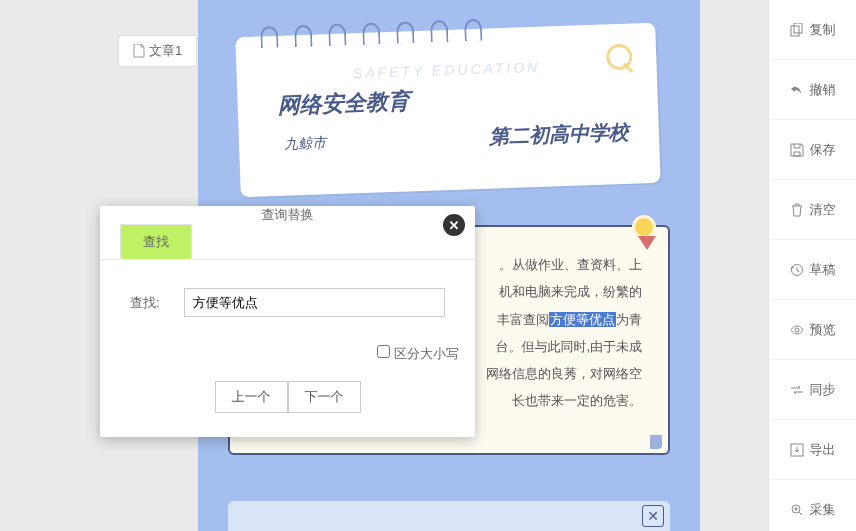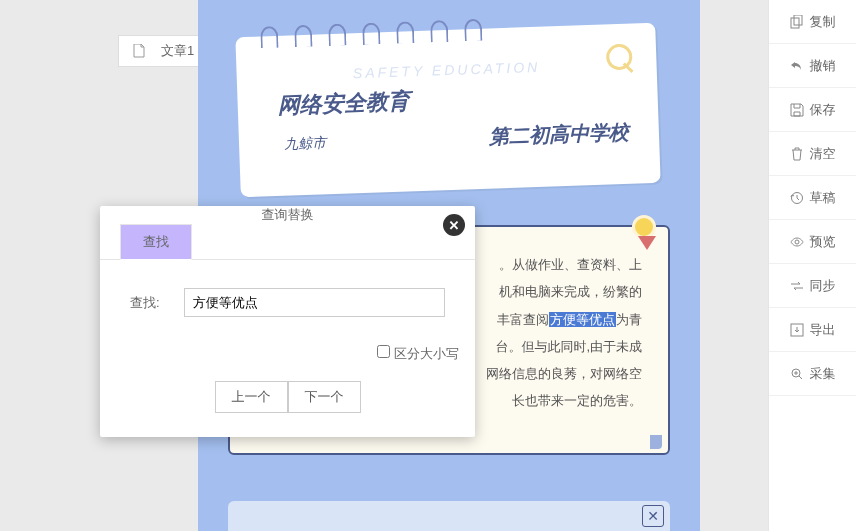--- a/index.html
+++ b/index.html
@@ -1,20 +1,20 @@
 <!DOCTYPE html>
 <html><head>
   <meta charset="utf-8">
   <style>
     * { margin: 0; padding: 0; box-sizing: border-box; }
     body { font-family: "Microsoft YaHei", sans-serif; background: #eaeaea; width: 856px; height: 531px; overflow: hidden; position: relative; font-size: 13px; color: #555; }
 
     
     .tab-container { position: absolute; left: 118px; top: 30px; }
-    .tab { display: inline-flex; align-items: center; gap: 16px; background: #fff; border: 1px solid #ddd; padding: 6px 14px; font-size: 13px; color: #666; cursor: pointer; }
+    .tab { display: inline-flex; align-items: center; gap: 4px; background: #fff; border: 1px solid #ddd; padding: 6px 14px; font-size: 13px; color: #666; cursor: pointer; }
     .new-btn { display: inline-flex; align-items: center; gap: 4px; background: #b5b5b5; color: #fff; padding: 6px 12px; margin-top: 8px; font-size: 13px; cursor: pointer; }
 
     
     .canvas { position: absolute; left: 198px; top: 0; width: 502px; height: 531px; background: #a4bfef; overflow: hidden; }
     .notepad { position: absolute; left: 40px; top: 30px; width: 420px; height: 160px; background: #fff; border-radius: 8px; transform: rotate(-2deg); box-shadow: 2px 2px 0 rgba(0,0,0,0.05); }
     .ring-holes { position: absolute; top: -10px; left: 25px; display: flex; gap: 16px; }
     .ring { width: 18px; height: 22px; border: 2px solid #7a8bc4; border-radius: 50% 50% 0 0; border-bottom: none; }
     .notepad .sub { position: absolute; top: 32px; left: 0; right: 0; text-align: center; color: #d9e2f3; font-size: 14px; letter-spacing: 3px; font-style: italic; }
     .notepad .title { position: absolute; top: 55px; left: 40px; font-size: 22px; font-style: italic; font-weight: bold; color: #4a5a8a; }
     .notepad .city { position: absolute; top: 100px; left: 45px; font-size: 14px; font-style: italic; color: #4a5a8a; }
@@ -27,30 +27,30 @@
     .ribbon { position: absolute; top: -12px; right: 12px; width: 24px; height: 24px; background: #f7d558; border-radius: 50%; border: 3px solid #fff4d6; }
     .ribbon::after { content: ""; position: absolute; top: 18px; left: 3px; border-left: 9px solid transparent; border-right: 9px solid transparent; border-top: 14px solid #d96e6e; }
     .content-card .highlight { background: #4a7ad4; color: #fff; padding: 0 1px; }
     .page-curl { position: absolute; bottom: 4px; right: 6px; width: 12px; height: 14px; background: #9db1de; border-radius: 0 0 4px 0; }
 
     .bottom-bar { position: absolute; bottom: 0; left: 30px; width: 442px; height: 30px; background: #d9e4f7; border-radius: 6px 6px 0 0; }
     .bottom-close { position: absolute; right: 6px; top: 4px; width: 22px; height: 22px; border: 1px solid #4a5a8a; border-radius: 3px; color: #4a5a8a; text-align: center; line-height: 20px; font-size: 14px; }
 
     
     .toolbar { position: absolute; right: 0; top: 0; width: 88px; background: #fff; height: 531px; border-left: 1px solid #e5e5e5; }
-    .tool-btn { height: 44px; display: flex; align-items: center; justify-content: center; gap: 6px; font-size: 13px; color: #666; border-bottom: 1px solid #f0f0f0; cursor: pointer; }
+    .tool-btn { height: 60px; display: flex; align-items: center; justify-content: center; gap: 6px; font-size: 13px; color: #666; border-bottom: 1px solid #f0f0f0; cursor: pointer; }
     .tool-btn .ico { width: 14px; height: 14px; display: inline-flex; align-items: center; justify-content: center; color: #888; }
 
     
     .dialog { position: absolute; left: 100px; top: 206px; width: 375px; background: #fff; box-shadow: 0 3px 14px rgba(0,0,0,0.25); border-radius: 2px; }
     .dialog-title { text-align: center; padding: 0 0; font-size: 13px; color: #666; position: relative; }
     .dialog-close { position: absolute; right: 10px; top: 8px; width: 22px; height: 22px; background: #333; border-radius: 50%; color: #fff; display: flex; align-items: center; justify-content: center; font-size: 13px; cursor: pointer; font-weight: bold; }
     .dialog-tabs { display: flex; border-bottom: 1px solid #e5e5e5; padding-left: 20px; }
     .dialog-tab { padding: 8px 22px; font-size: 13px; color: #666; border: 1px solid transparent; cursor: pointer; }
-    .dialog-tab.active { border: 1px solid #e5e5e5; border-bottom: 1px solid #fff; margin-bottom: -1px; background: #c4b5fd; }
+    .dialog-tab.active { border: 1px solid #e5e5e5; border-bottom: 1px solid #fff; margin-bottom: -1px; background: #bef264; }
     .dialog-body { padding: 28px 30px 12px; }
     .dialog-row { display: flex; align-items: center; gap: 24px; margin-bottom: 16px; }
     .dialog-row label { font-size: 13px; color: #666; }
     .dialog-row input[type=text] { flex: 1; border: 1px solid #ccc; padding: 6px 8px; font-size: 13px; }
     .checkbox-row { text-align: right; padding-right: 16px; font-size: 13px; color: #666; margin-bottom: 18px; }
     .dialog-buttons { display: flex; justify-content: center; padding-bottom: 24px; }
     .dialog-buttons button { padding: 6px 16px; border: 1px solid #ccc; background: #fff; font-size: 13px; color: #555; cursor: pointer; }
 
     svg { display: block; }
   </style>

